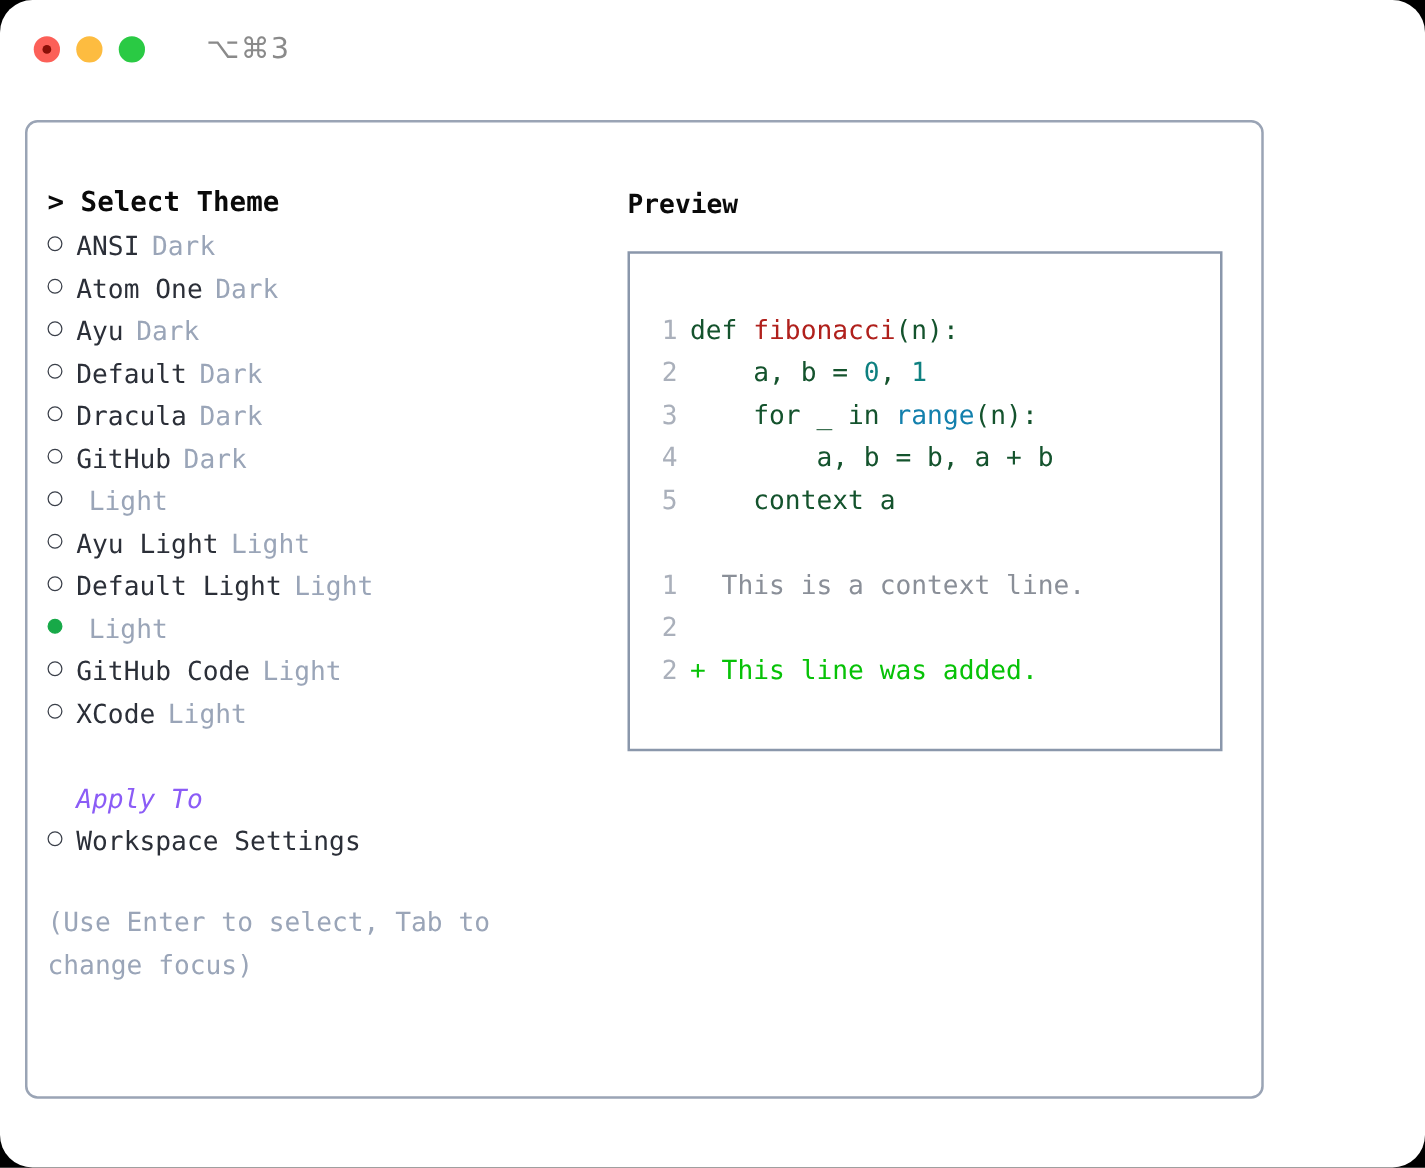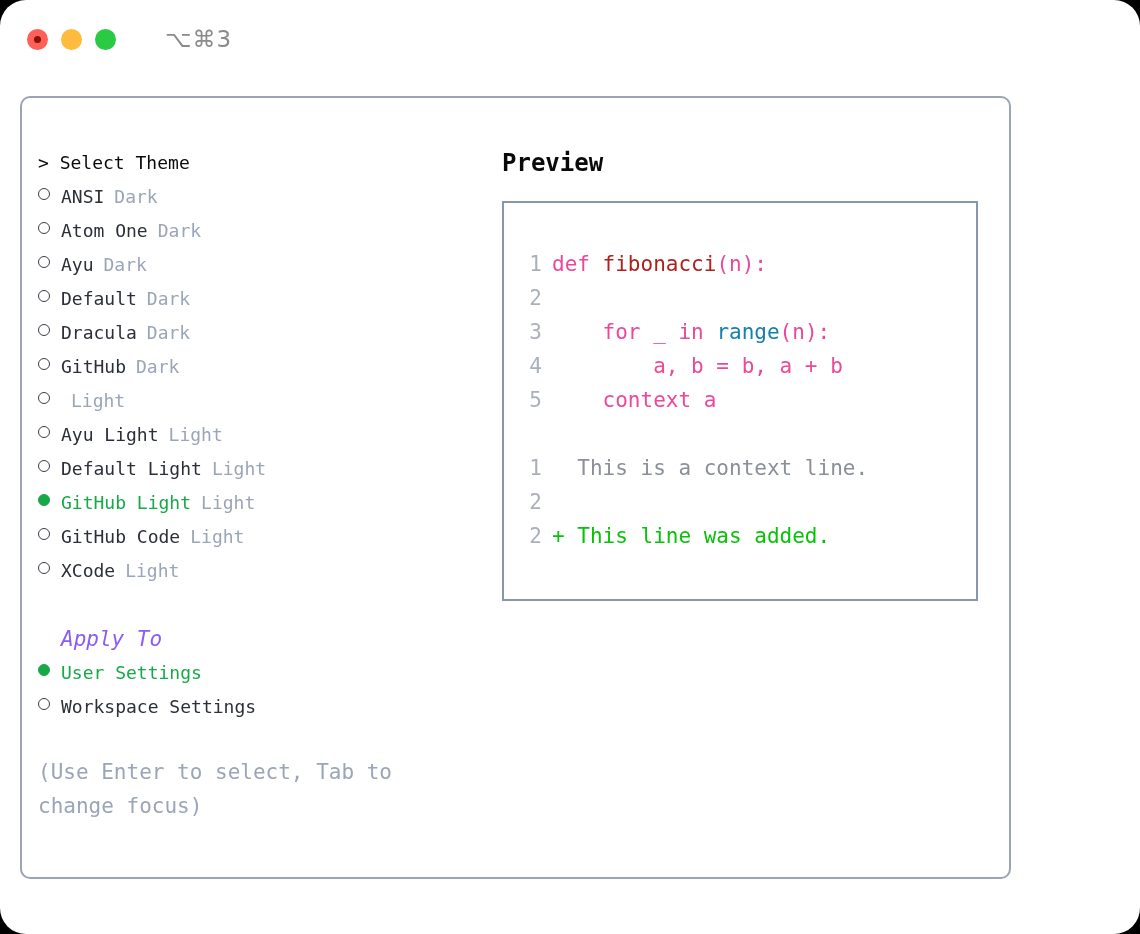--- a/index.html
+++ b/index.html
@@ -89,33 +89,33 @@
 
   
   .left-col {
     position: absolute;
     left: 16px;
     top: 48px;
     width: 450px;
   }
 
   .section-title {
-    font-size: 18px;
-    font-weight: normal;
+    font-size: 22px;
+    font-weight: bold;
     color: #0a0a0a;
     line-height: 34px;
     white-space: pre;
     letter-spacing: 0px;
   }
 
   .opt-row {
     display: flex;
     align-items: baseline;
     line-height: 34px;
-    font-size: 18px;
+    font-size: 21px;
     white-space: pre;
   }
 
   .radio {
     display: inline-block;
     width: 12px;
     height: 12px;
     border-radius: 50%;
     box-sizing: border-box;
     border: 1.6px solid #3a3f49;
@@ -167,21 +167,21 @@
 
   
   .right-col {
     position: absolute;
     left: 480px;
     top: 48px;
     width: 490px;
   }
 
   .preview-title {
-    font-size: 24px;
+    font-size: 21px;
     font-weight: bold;
     color: #0a0a0a;
     line-height: 34px;
     white-space: pre;
   }
 
   .preview-box {
     margin-top: 21px;
     width: 476px;
     height: 400px;
@@ -212,21 +212,21 @@
     text-align: right;
     margin-right: 10px;
     flex: 0 0 auto;
   }
 
   .code-text { color: #24292e; }
 
   .tok-fn      { color: #b0201c; }
   .tok-num     { color: #0e8080; }
   .tok-builtin { color: #1380ad; }
-  .tok-plain   { color: #ec4899; }
+  .tok-plain   { color: #14532d; }
 
   .diff-gap { height: 34px; }
 
   .diff-context { color: #8a8f98; }
   .diff-del     { color: #c0241e; }
   .diff-add     { color: #07c207; }
 </style>
 </head>
 <body>
 
@@ -250,45 +250,44 @@
         <div id="theme-list">
             <div class="opt-row"><span class="radio"></span><span class="opt-label">ANSI</span><span class="opt-badge">Dark</span></div>
             <div class="opt-row"><span class="radio"></span><span class="opt-label">Atom One</span><span class="opt-badge">Dark</span></div>
             <div class="opt-row"><span class="radio"></span><span class="opt-label">Ayu</span><span class="opt-badge">Dark</span></div>
             <div class="opt-row"><span class="radio"></span><span class="opt-label">Default</span><span class="opt-badge">Dark</span></div>
             <div class="opt-row"><span class="radio"></span><span class="opt-label">Dracula</span><span class="opt-badge">Dark</span></div>
             <div class="opt-row"><span class="radio"></span><span class="opt-label">GitHub</span><span class="opt-badge">Dark</span></div>
             <div class="opt-row"><span class="radio"></span><span class="opt-badge">Light</span></div>
             <div class="opt-row"><span class="radio"></span><span class="opt-label">Ayu Light</span><span class="opt-badge">Light</span></div>
             <div class="opt-row"><span class="radio"></span><span class="opt-label">Default Light</span><span class="opt-badge">Light</span></div>
-            <div class="opt-row selected"><span class="radio"></span><span class="opt-label">GitHub Light</span><span class="opt-badge">Light</span></div>
+            <div class="opt-row selected"><span class="radio"></span><span class="opt-badge">Light</span></div>
             <div class="opt-row"><span class="radio"></span><span class="opt-label">GitHub Code</span><span class="opt-badge">Light</span></div>
             <div class="opt-row"><span class="radio"></span><span class="opt-label">XCode</span><span class="opt-badge">Light</span></div>
           </div>
 
         <div class="spacer-row"></div>
 
         <div class="apply-title">Apply To</div>
 
         <div id="apply-list">
-            <div class="opt-row selected"><span class="radio"></span><span class="opt-label">User Settings</span></div>
             <div class="opt-row"><span class="radio"></span><span class="opt-label">Workspace Settings</span></div>
           </div>
 
         <div class="hint">(Use Enter to select, Tab to change focus)</div>
       </div>
 
       <div class="right-col">
         <div class="preview-title">Preview</div>
 
         <div class="preview-box">
           <div class="code-area">
             <div id="code-lines">
                 <div class="code-line"><span class="lineno">1</span><span class="code-text"><span class="tok-plain">def </span><span class="tok-fn">fibonacci</span><span class="tok-plain">(n):</span></span></div>
-                <div class="code-line"><span class="lineno">2</span></div>
+                <div class="code-line"><span class="lineno">2</span><span class="code-text"><span class="tok-plain">    a, b = </span><span class="tok-num">0</span><span class="tok-plain">, </span><span class="tok-num">1</span></span></div>
                 <div class="code-line"><span class="lineno">3</span><span class="code-text"><span class="tok-plain">    for _ in </span><span class="tok-builtin">range</span><span class="tok-plain">(n):</span></span></div>
                 <div class="code-line"><span class="lineno">4</span><span class="code-text"><span class="tok-plain">        a, b = b, a + b</span></span></div>
                 <div class="code-line"><span class="lineno">5</span><span class="code-text"><span class="tok-plain">    context a</span></span></div>
               </div>
             <div class="diff-gap"></div>
             <div id="diff-lines">
                 <div class="code-line"><span class="lineno">1</span><span class="diff-context">  This is a context line.</span></div>
                 <div class="code-line"><span class="lineno">2</span></div>
                 <div class="code-line"><span class="lineno">2</span><span class="diff-add">+ This line was added.</span></div>
               </div>

